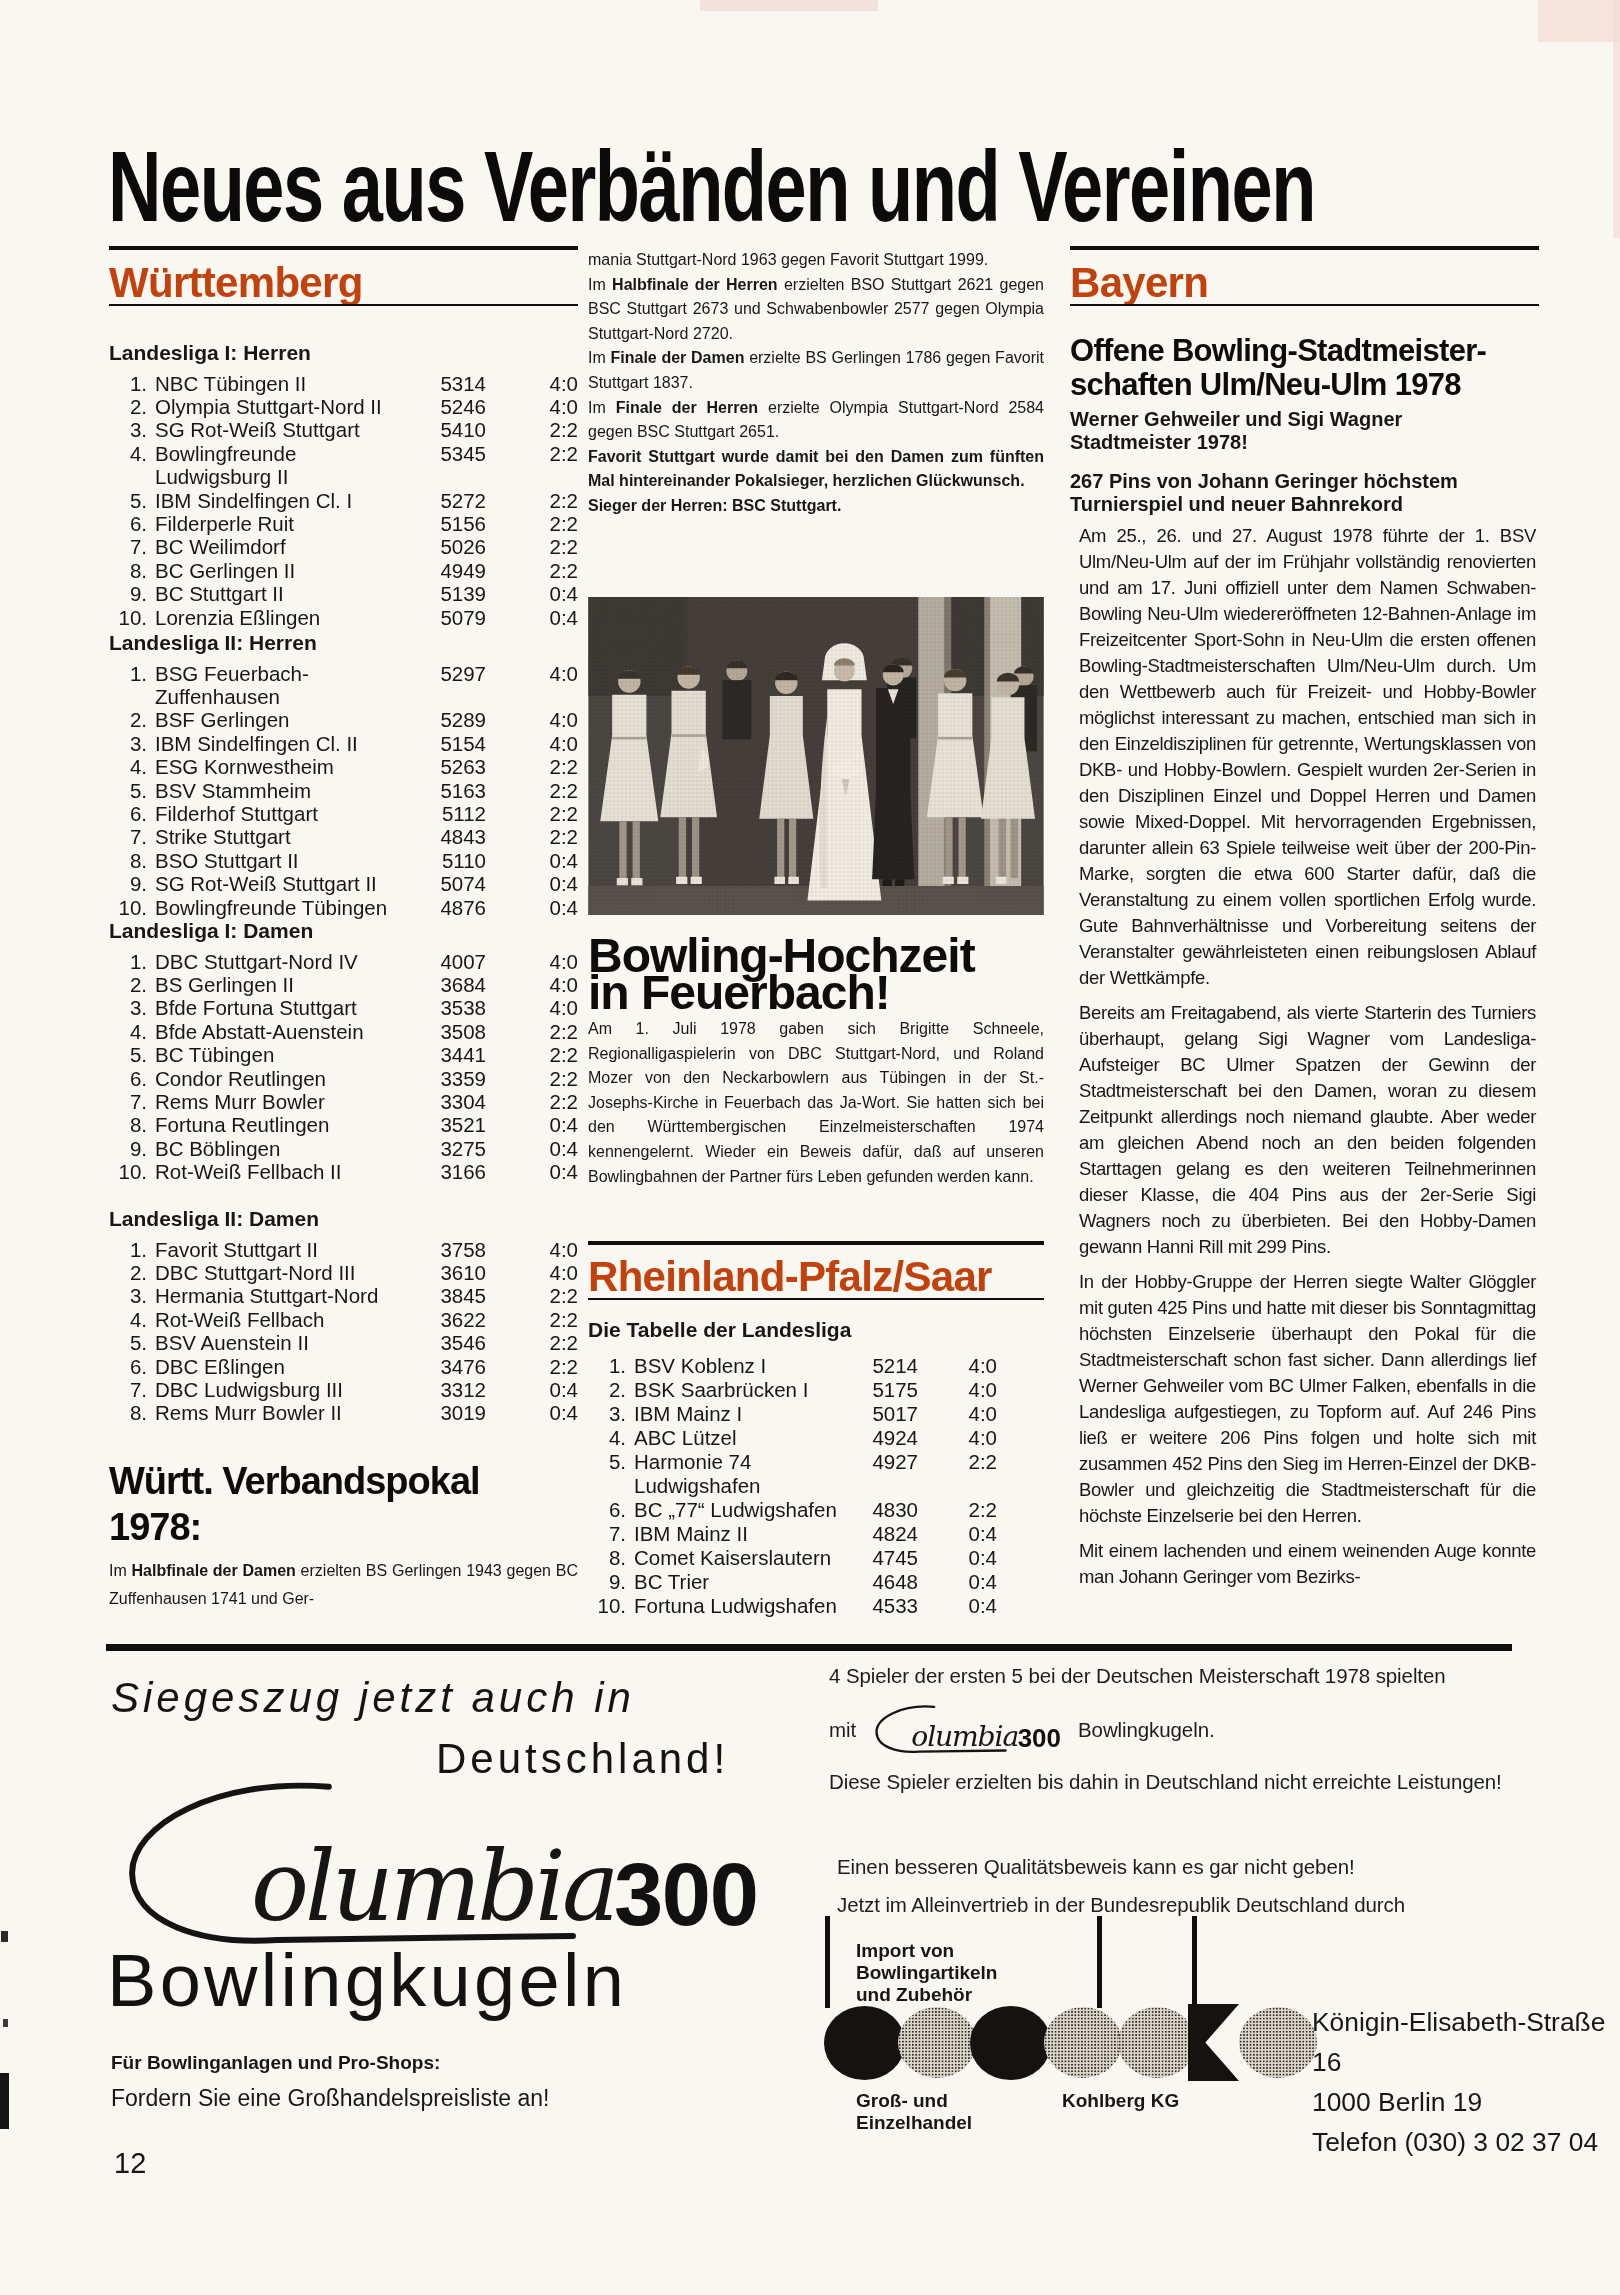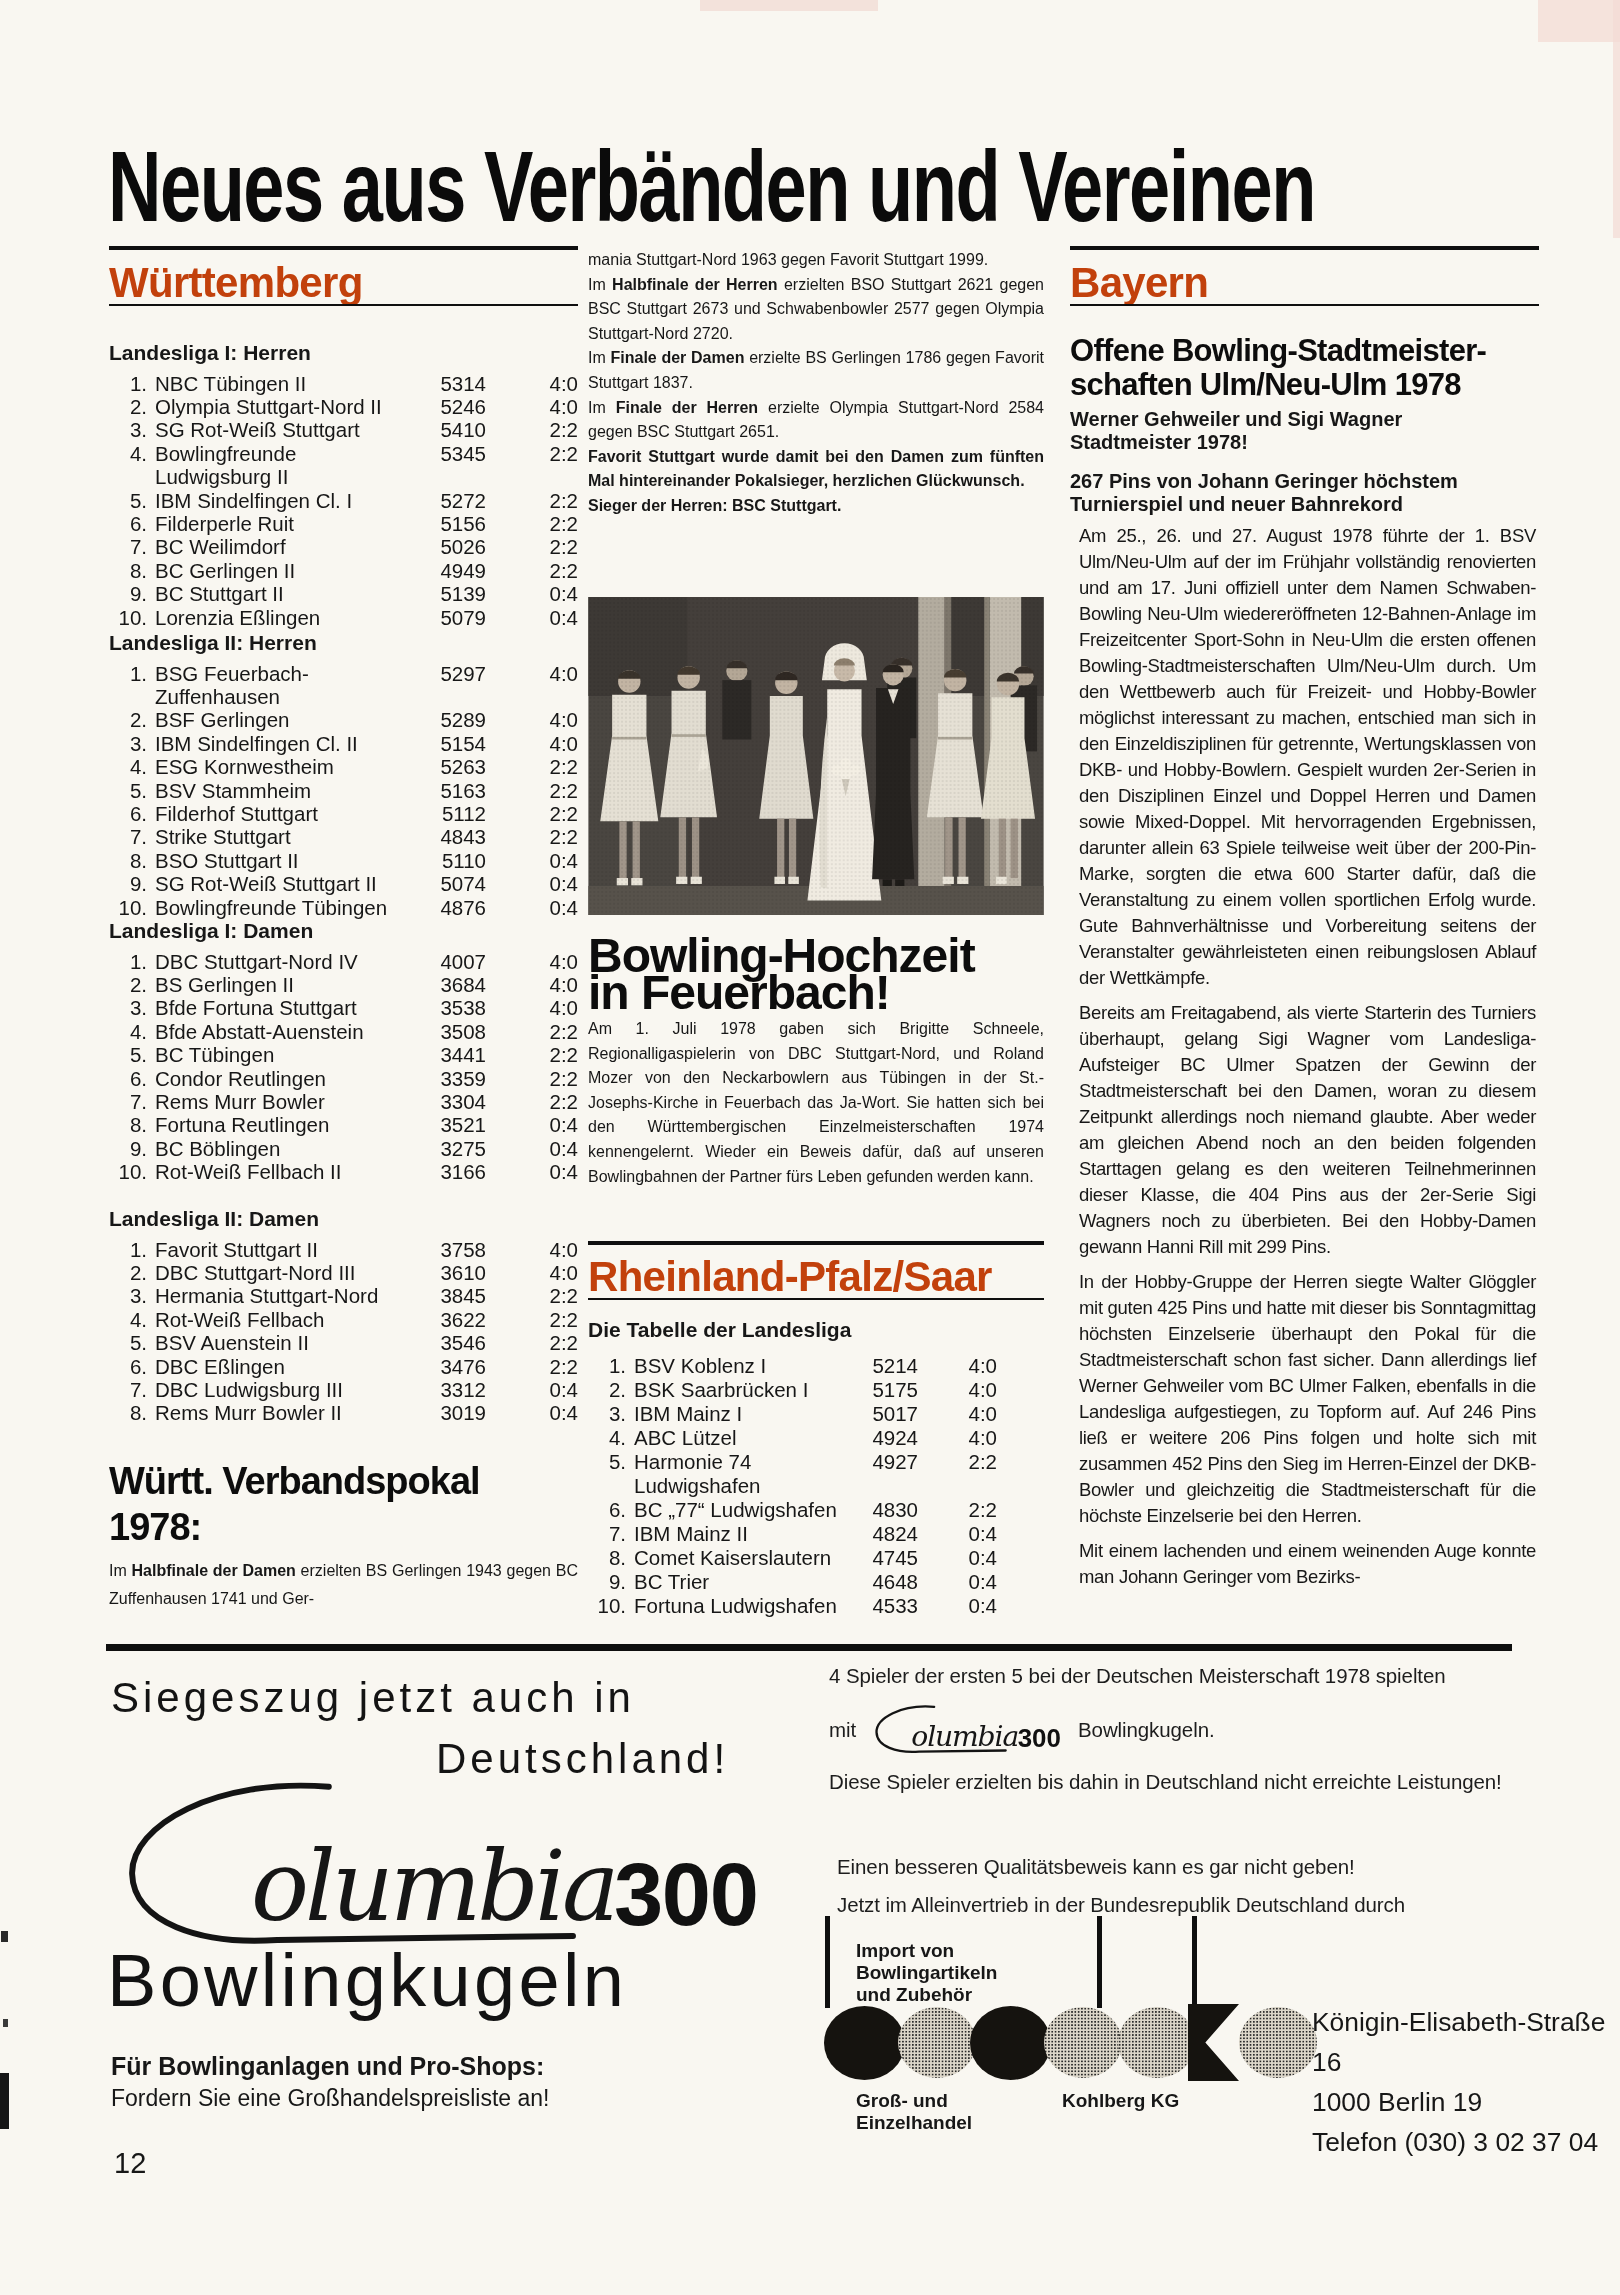--- a/index.html
+++ b/index.html
@@ -560,31 +560,31 @@
 
   <div class="abs baybody" style="left:1070px;top:514px;width:475px;">
     <p>Am 25., 26. und 27. August 1978 führte der 1. BSV Ulm/Neu-Ulm auf der im Frühjahr vollständig renovierten und am 17. Juni offiziell unter dem Namen Schwaben-Bowling Neu-Ulm wiedereröffneten 12-Bahnen-Anlage im Freizeitcenter Sport-Sohn in Neu-Ulm die ersten offenen Bowling-Stadtmeisterschaften Ulm/Neu-Ulm durch. Um den Wettbewerb auch für Freizeit- und Hobby-Bowler möglichst interessant zu machen, entschied man sich in den Einzeldisziplinen für getrennte, Wertungsklassen von DKB- und Hobby-Bowlern. Gespielt wurden 2er-Serien in den Disziplinen Einzel und Doppel Herren und Damen sowie Mixed-Doppel. Mit hervorragenden Ergebnissen, darunter allein 63 Spiele teilweise weit über der 200-Pin-Marke, sorgten die etwa 600 Starter dafür, daß die Veranstaltung zu einem vollen sportlichen Erfolg wurde. Gute Bahnverhältnisse und Vorbereitung seitens der Veranstalter gewährleisteten einen reibungslosen Ablauf der Wettkämpfe.</p>
     <p>Bereits am Freitagabend, als vierte Starterin des Turniers überhaupt, gelang Sigi Wagner vom Landesliga-Aufsteiger BC Ulmer Spatzen der Gewinn der Stadtmeisterschaft bei den Damen, woran zu diesem Zeitpunkt allerdings noch niemand glaubte. Aber weder am gleichen Abend noch an den beiden folgenden Starttagen gelang es den weiteren Teilnehmerinnen dieser Klasse, die 404 Pins aus der 2er-Serie Sigi Wagners noch zu überbieten. Bei den Hobby-Damen gewann Hanni Rill mit 299 Pins.</p>
     <p>In der Hobby-Gruppe der Herren siegte Walter Glöggler mit guten 425 Pins und hatte mit dieser bis Sonntagmittag höchsten Einzelserie überhaupt den Pokal für die Stadtmeisterschaft schon fast sicher. Dann allerdings lief Werner Gehweiler vom BC Ulmer Falken, ebenfalls in die Landesliga aufgestiegen, zu Topform auf. Auf 246 Pins ließ er weitere 206 Pins folgen und holte sich mit zusammen 452 Pins den Sieg im Herren-Einzel der DKB-Bowler und gleichzeitig die Stadtmeisterschaft für die höchste Einzelserie bei den Herren.</p>
     <p>Mit einem lachenden und einem weinenden Auge konnte man Johann Geringer vom Bezirks-</p>
   </div>
 
   <div class="abs rule" style="left:106px;top:1644px;width:1406px;height:6.6px;"></div>
 
-  <div class="abs adbig" style="left:111px;top:1674px;">Siegeszug jetzt auch in</div>
+  <div class="abs adbig" style="left:111px;top:1674px;font-style:italic;">Siegeszug jetzt auch in</div>
   <div class="abs adbig" style="left:436px;top:1735px;">Deutschland!</div>
 
   <svg class="abs" style="left:111px;top:1767px;" width="660" height="198" viewBox="0 0 1000 300">
     <path d="M330,30 C160,16 30,88 32,162 C34,236 136,270 252,262 L700,256" fill="none" stroke="#141414" stroke-width="9" stroke-linecap="round"></path>
     <text x="212" y="232" font-family="DejaVu Serif, serif" font-style="italic" font-size="146" letter-spacing="-6" fill="#161616">olumbia</text>
     <text x="762" y="240" font-family="Liberation Sans, sans-serif" font-weight="bold" font-size="134" letter-spacing="-2" fill="#111">300</text>
   </svg>
 
   <div class="abs" style="left:107px;top:1938px;font-size:74px;letter-spacing:3.3px;color:#121212;">Bowlingkugeln</div>
-  <div class="abs" style="left:111px;top:2052px;font-size:25px;font-weight:bold;">Für Bowlinganlagen und Pro-Shops:</div>
+  <div class="abs" style="left:111px;top:2052px;font-size:19px;font-weight:bold;">Für Bowlinganlagen und Pro-Shops:</div>
   <div class="abs" style="left:111px;top:2085px;font-size:23px;">Fordern Sie eine Großhandelspreisliste an!</div>
   <div class="abs" style="left:114px;top:2147px;font-size:29px;">12</div>
 
   <div class="abs adtxt" style="left:829px;top:1664px;width:713px;">4 Spieler der ersten 5 bei der Deutschen Meisterschaft 1978 spielten</div>
   <div class="abs" style="left:829px;top:1701px;width:713px;display:flex;align-items:center;gap:12px;">
     <span class="adtxt">mit</span>
     <svg width="198" height="58" viewBox="0 0 1000 300">
       <path d="M330,30 C160,16 30,88 32,162 C34,236 136,270 252,262 L700,256" fill="none" stroke="#141414" stroke-width="12" stroke-linecap="round"></path>
       <text x="212" y="232" font-family="DejaVu Serif, serif" font-style="italic" font-size="146" letter-spacing="-6" fill="#161616">olumbia</text>
       <text x="762" y="240" font-family="Liberation Sans, sans-serif" font-weight="bold" font-size="134" fill="#111">300</text>

